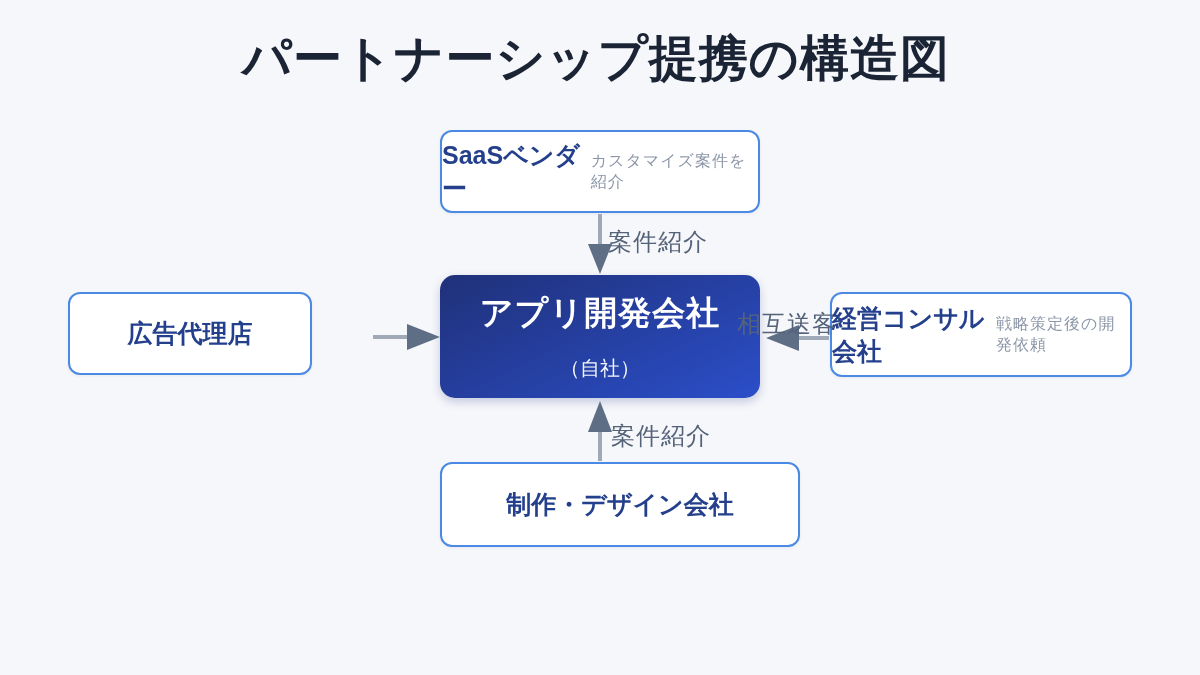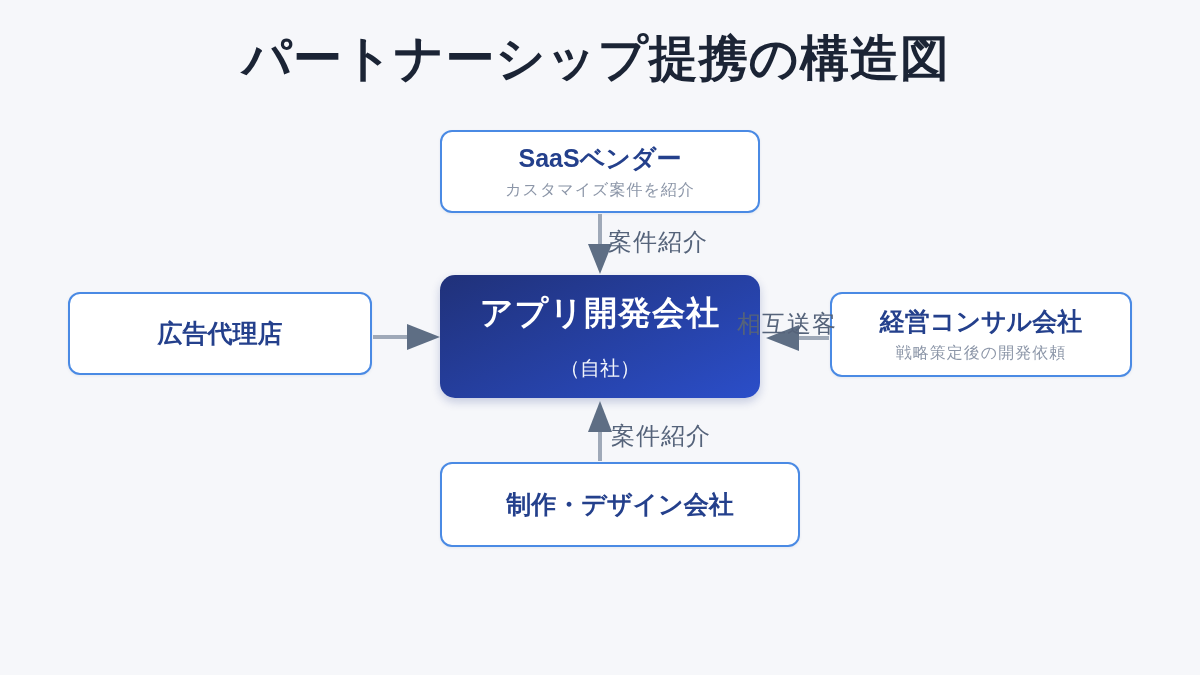--- a/index.html
+++ b/index.html
@@ -27,26 +27,26 @@
     position:absolute;left:0;top:26px;width:1192px;
     text-align:center;
     font-size:49px;font-weight:bold;letter-spacing:1px;
     color:var(--title);
   }
   .node{
     position:absolute;
     background:#ffffff;
     border:2px solid var(--box-border);
     border-radius:12px;
-    display:flex;flex-direction:column;align-items:center;justify-content:center;
+    display:flex;flex-direction:row;align-items:center;justify-content:center;
     gap:5px;
     box-shadow:0 1px 3px rgba(30,60,120,0.08);
   }
   .node-top{left:440px;top:130px;width:320px;height:83px;}
-  .node-left{left:68px;top:292px;width:304px;height:83px;}
+  .node-left{left:68px;top:292px;width:244px;height:83px;}
   .node-right{left:830px;top:292px;width:302px;height:85px;}
   .node-bottom{left:440px;top:462px;width:360px;height:85px;}
   .node-name{font-size:25px;font-weight:bold;color:var(--heading);}
   .node-desc{font-size:16px;color:var(--subtext);letter-spacing:1px;}
   .node-center{
     position:absolute;left:440px;top:275px;width:320px;height:123px;
     background:linear-gradient(155deg,var(--center-grad-start),var(--center-grad-end));
     border-radius:15px;
     display:flex;flex-direction:column;align-items:center;justify-content:center;
     gap:19px;

